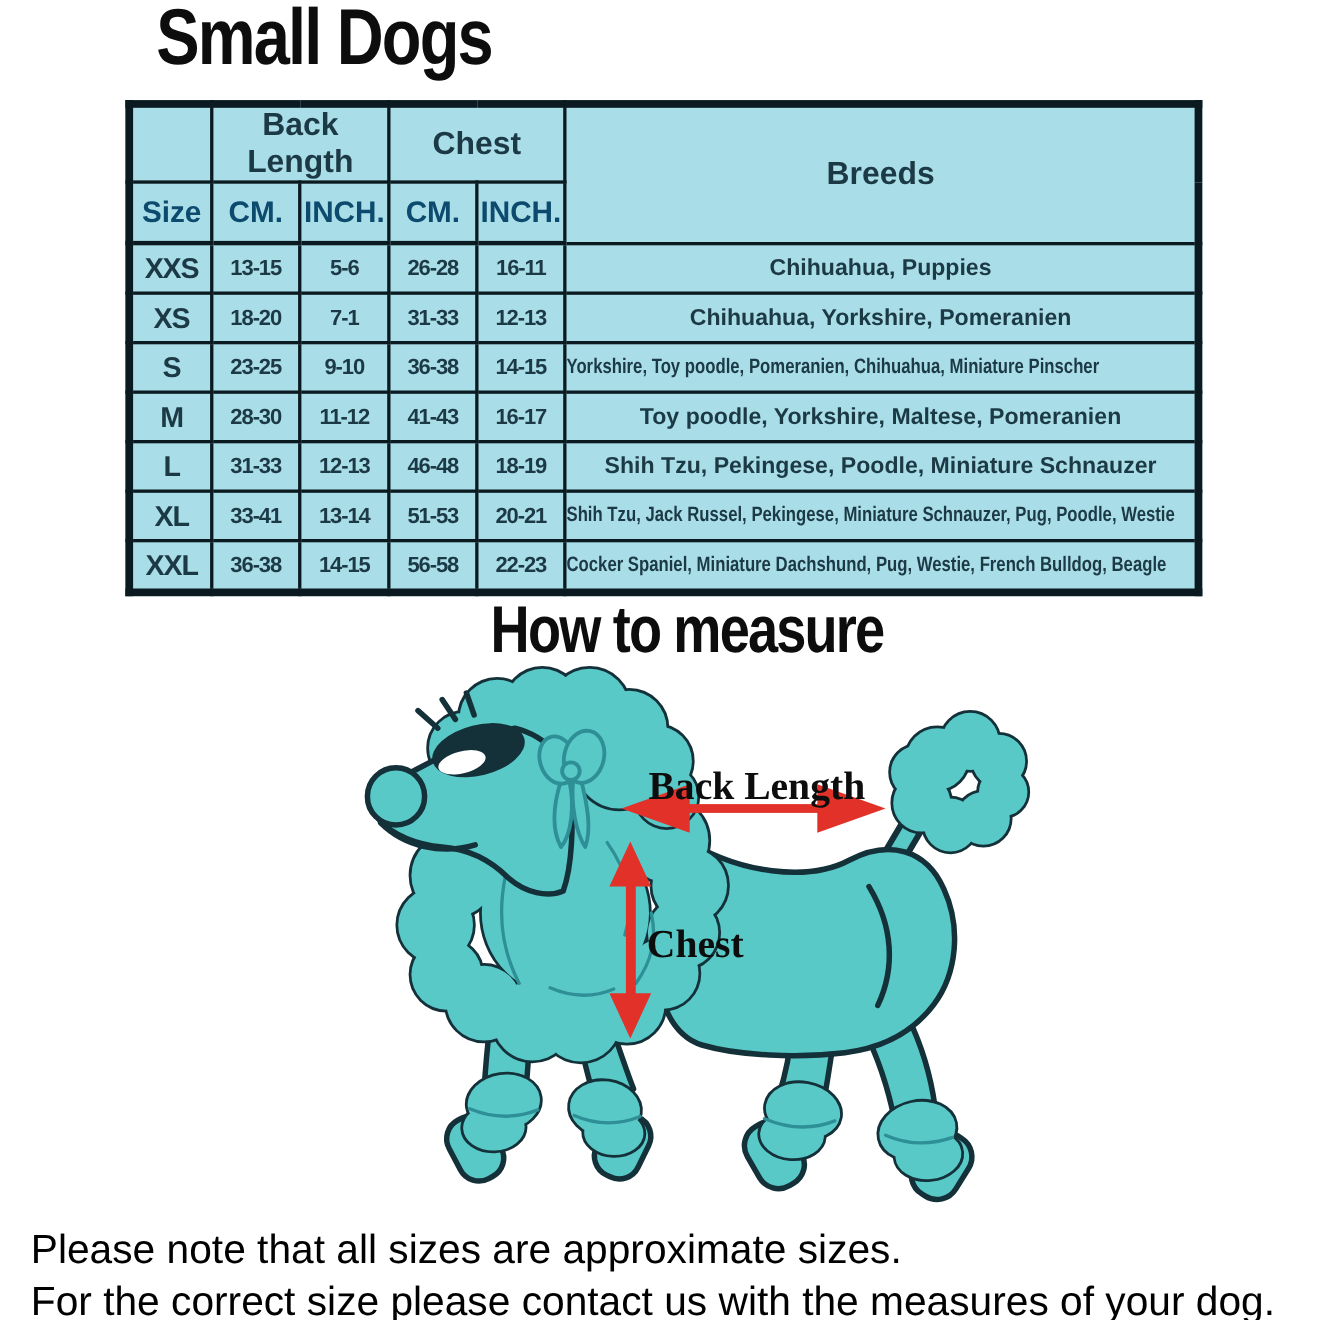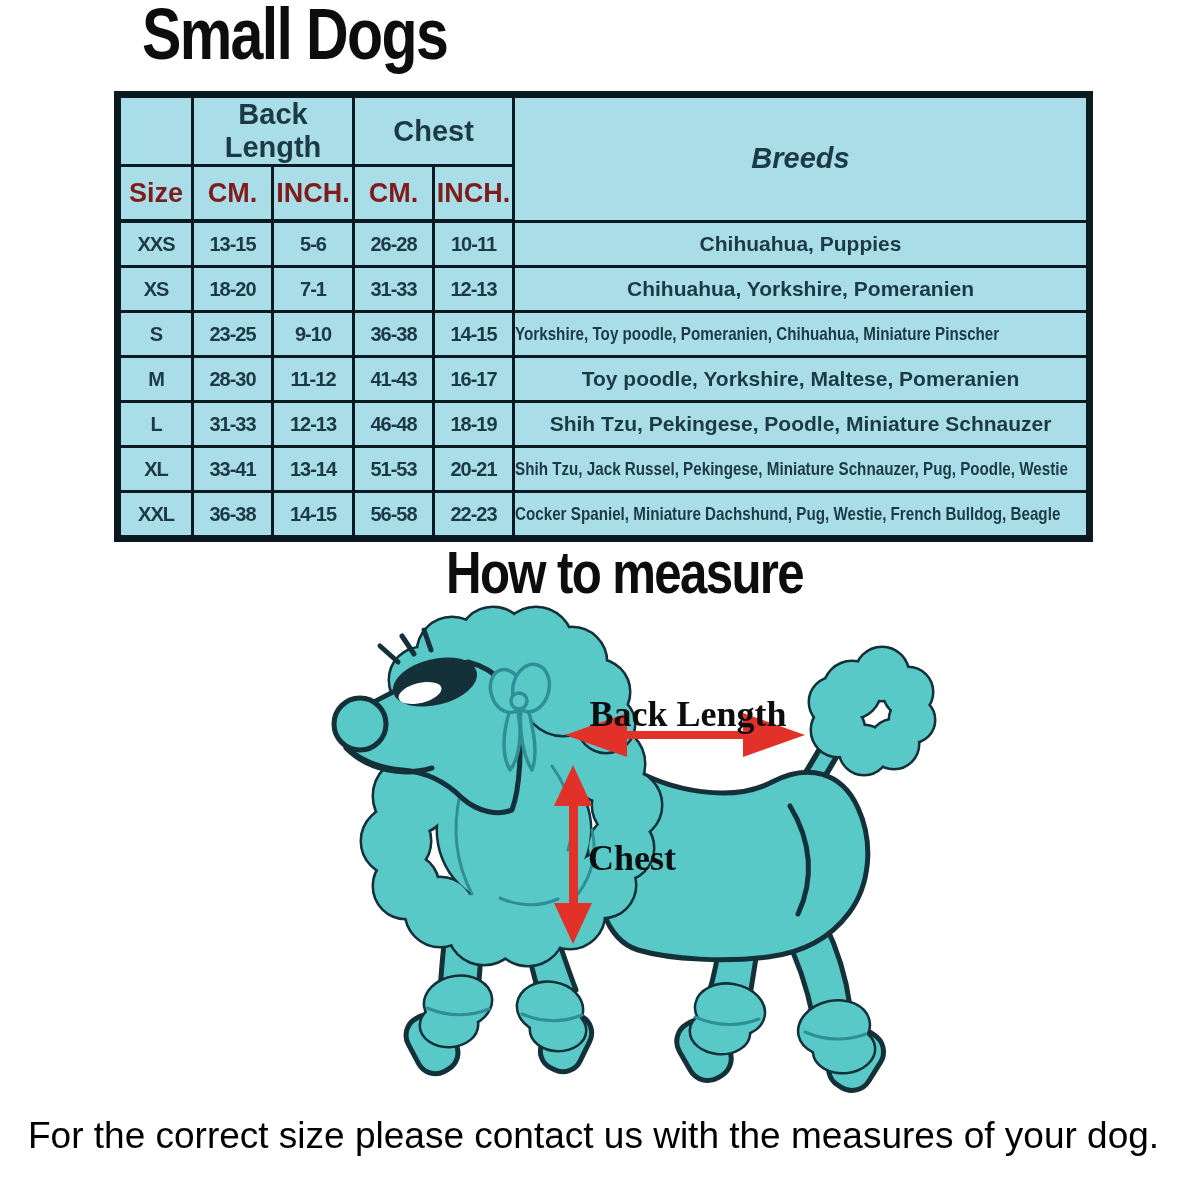--- a/index.html
+++ b/index.html
@@ -12,25 +12,25 @@
   #measure-title{left:446px;top:540px;font-size:60px;line-height:66px;}
 
   
   table.size-table{position:absolute;left:114px;top:91px;border-collapse:collapse;
         background:#a9dde7;table-layout:fixed;width:972px;
         border:7px solid #0a1a20;}
   table.size-table td,table.size-table th{border:3px solid #0a1a20;padding:0;
         color:#1c3946;text-align:center;vertical-align:middle;overflow:hidden;}
   tr.hrow1 th{height:44px;font-size:29px;font-weight:bold;}
   tr.hrow1 td{height:44px;}
-  tr.hrow2 th{height:52px;font-size:27px;font-weight:bold;color:#7f1d1d;}
-  th.breeds-h{font-size:34px;font-weight:bold;font-style:italic;}
+  tr.hrow2 th{height:52px;font-size:27px;font-weight:bold;color:#0c4a6e;}
+  th.breeds-h{font-size:34px;font-weight:bold;}
   tr.hrow2 th{border-bottom-width:4px;}
   tbody td{height:42px;}
-  td.size-cell{font-size:20px;font-weight:bold;letter-spacing:-1px;}
+  td.size-cell{font-size:26px;font-weight:bold;letter-spacing:-1px;}
   td.num-cell{font-size:20px;font-weight:bold;letter-spacing:-1px;}
   td.breeds-cell{text-align:left;padding-left:7px;white-space:nowrap;text-decoration:underline;}
   td.breeds-cell span{display:inline-block;font-size:21px;font-weight:bold;
         transform-origin:0 50%;}
   td.breeds-cell.long span{font-size:19px;transform:scaleX(0.80);}
 
   
   #poodle-svg{position:absolute;left:300px;top:598px;}
   .outline{fill:#59c9c8;stroke:#143039;stroke-width:5;stroke-linejoin:round;stroke-linecap:round;}
   .fillonly{fill:#59c9c8;stroke:none;}
@@ -74,21 +74,21 @@
         <th>CM.</th>
         <th>INCH.</th>
       </tr>
     </thead>
     <tbody id="size-rows">
         <tr>
           <td class="size-cell">XXS</td>
           <td class="num-cell">13-15</td>
           <td class="num-cell">5-6</td>
           <td class="num-cell">26-28</td>
-          <td class="num-cell">10-11</td>
+          <td class="num-cell">16-11</td>
           <td class="breeds-cell"><span>Chihuahua, Puppies</span></td>
         </tr>
         <tr>
           <td class="size-cell">XS</td>
           <td class="num-cell">18-20</td>
           <td class="num-cell">7-1</td>
           <td class="num-cell">31-33</td>
           <td class="num-cell">12-13</td>
           <td class="breeds-cell"><span>Chihuahua, Yorkshire, Pomeranien</span></td>
         </tr>
@@ -312,16 +312,17 @@
 
     <g>
       <rect class="arrow" x="269" y="200" width="9" height="114"></rect>
       <polygon class="arrow" points="273,167 254,208 292,208"></polygon>
       <polygon class="arrow" points="273,346 254,305 292,305"></polygon>
     </g>
     <text class="arrow-label" x="332" y="272" font-size="36" text-anchor="middle">Chest</text>
   </svg>
 
   <div class="footer">
+    <div>Please note that all sizes are approximate sizes.</div>
     <div>For the correct size please contact us with the measures of your dog.</div>
   </div>
 
 </div>
 
 </body></html>

